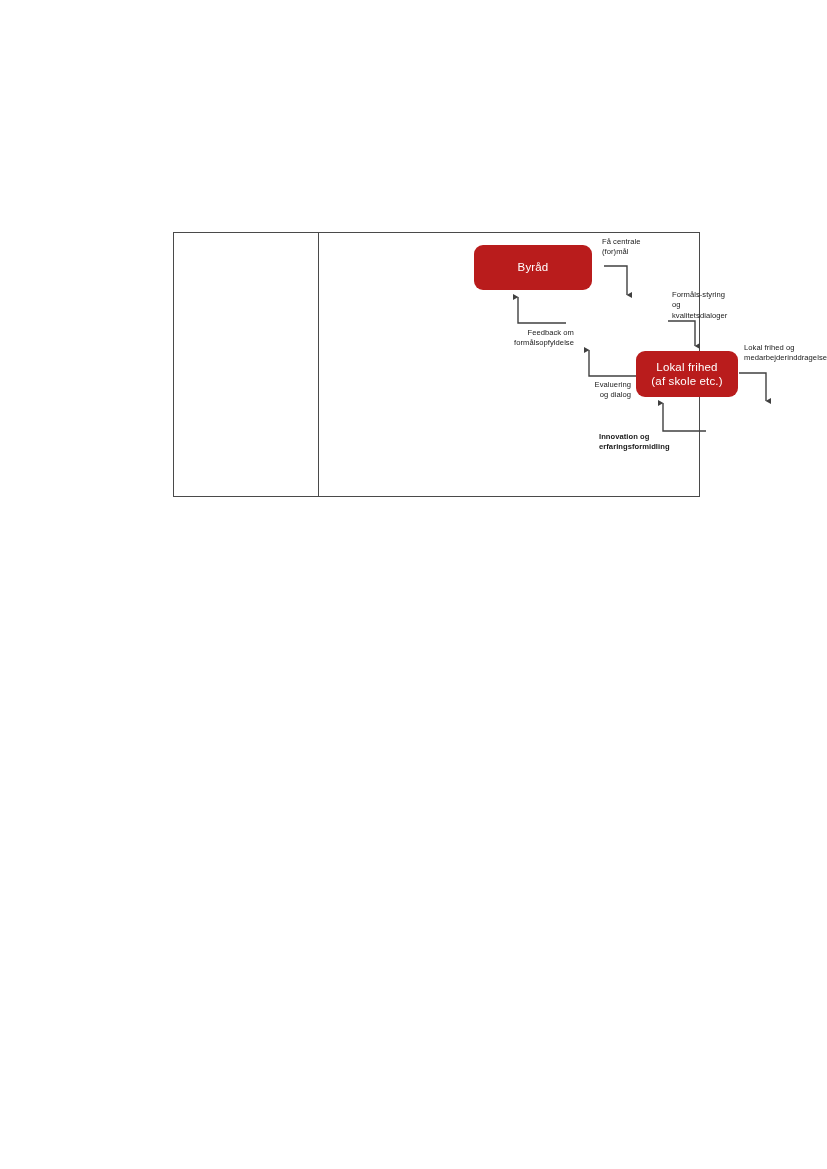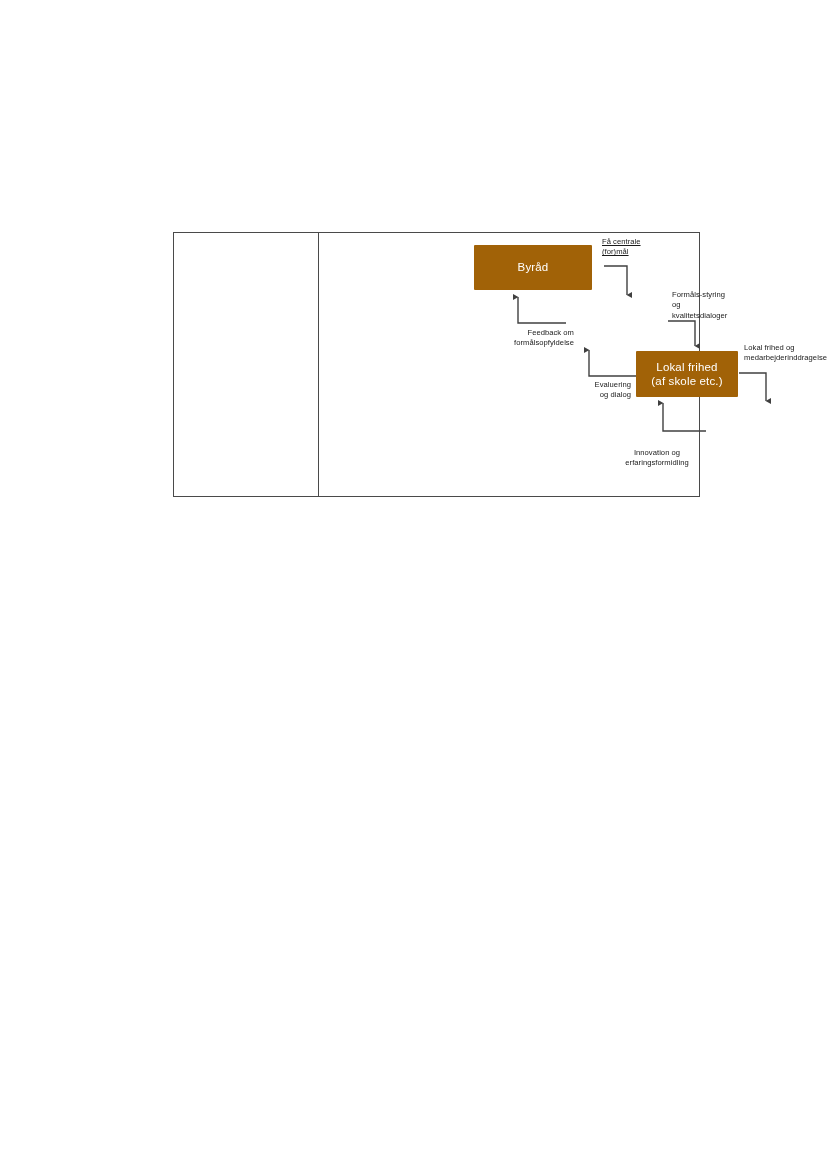--- a/index.html
+++ b/index.html
@@ -59,22 +59,22 @@
   }
   #svg-arrows {
     position: absolute;
     left: 0; top: 0;
     width: 527px; height: 265px;
     pointer-events: none;
   }
 
   .node {
     position: absolute;
-    border-radius: 1px;
-    background: #a16207;
+    border-radius: 9px;
+    background: #b91c1c;
     color: #ffffff;
     display: flex;
     align-items: center;
     justify-content: center;
     text-align: center;
     line-height: 1.22;
     font-size: 11.5px;
     letter-spacing: 0.15px;
     box-sizing: border-box;
     padding: 2px 6px;
@@ -90,26 +90,26 @@
     position: absolute;
     font-size: 7.6px;
     color: #1a1a1a;
     line-height: 1.38;
     white-space: pre-line;
     letter-spacing: 0.05px;
   }
   .edge-label.ta-right { text-align: right; }
   .edge-label.ta-left  { text-align: left; }
 
-  #label-faa-centrale   { left: 283px; top: 4px;   text-align: left; text-decoration: underline; }
+  #label-faa-centrale   { left: 283px; top: 4px;   text-align: left; }
   #label-formaals       { left: 353px; top: 57px;  text-align: left; }
   #label-faglig         { left: 425px; top: 110px; text-align: left; }
   #label-feedback       { left: 140px; top: 95px;  width: 115px; text-align: right; }
   #label-evaluering     { left: 240px; top: 147px; width: 72px;  text-align: right; }
-  #label-innovation     { left: 280px; top: 215px; width: 116px; text-align: center; }
+  #label-innovation     { left: 280px; top: 199px; width: 116px; text-align: left; font-weight: bold; }
 </style>
 </head>
 <body>
 
 <div id="page">
 
   <div id="diagram-table">
 
     <div id="table-col-divider"></div>
 

